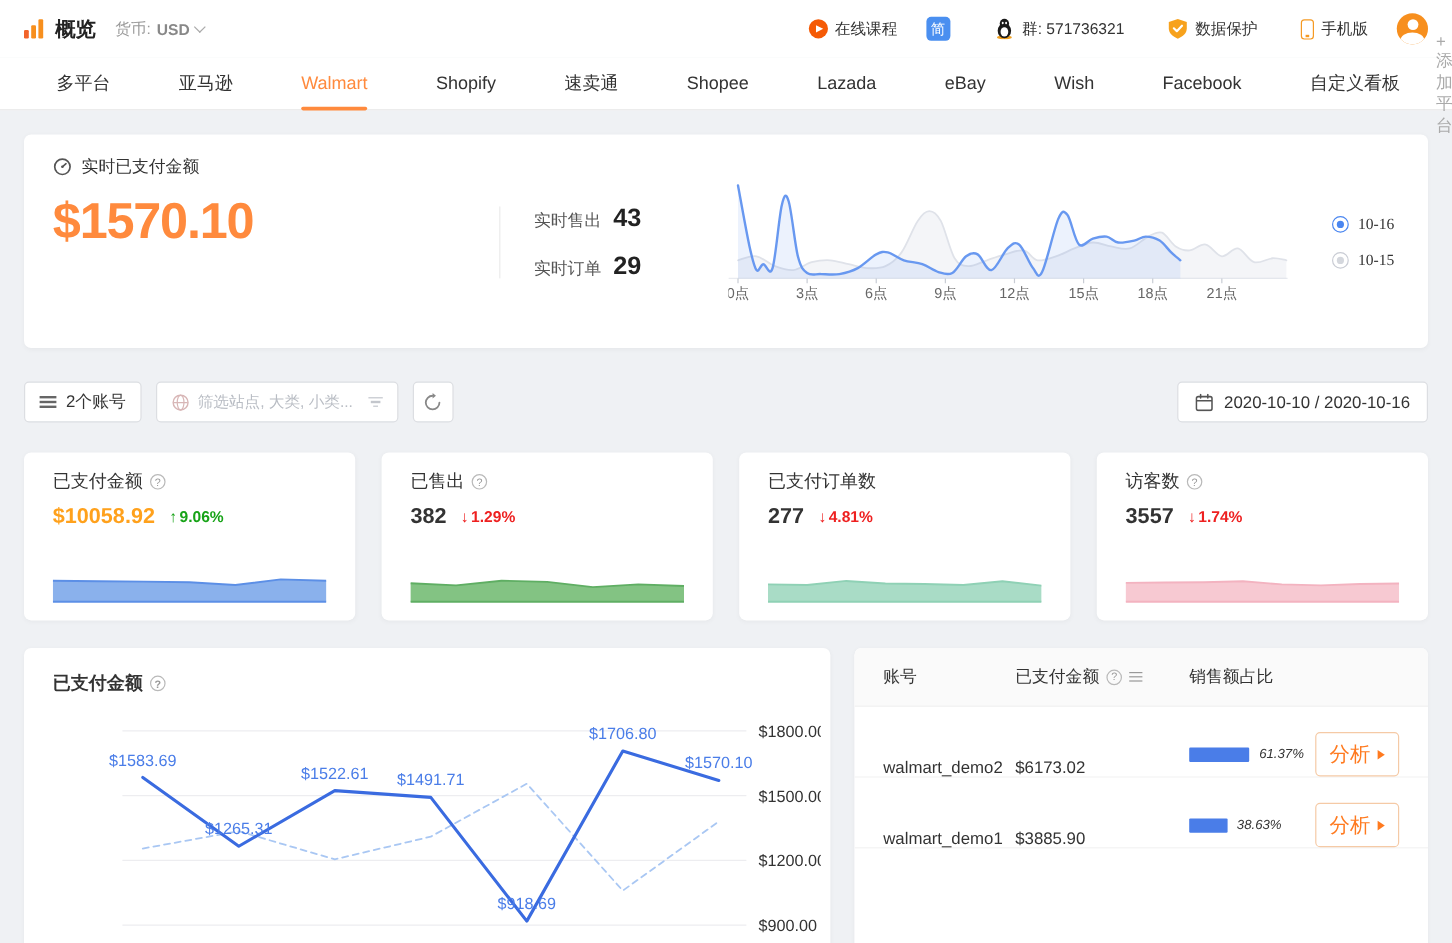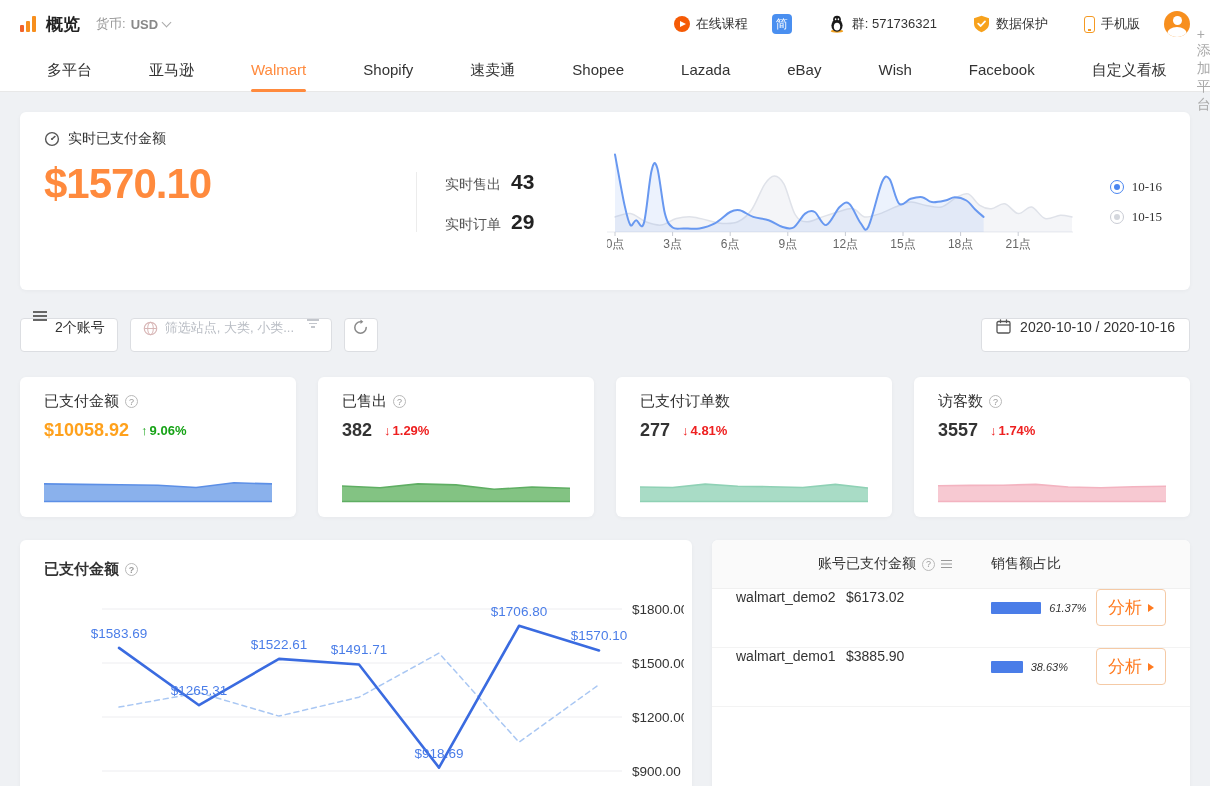--- a/index.html
+++ b/index.html
@@ -56,21 +56,21 @@
   .rt-chart { width:470px; height:116px; align-self:center; margin-left:24px; }
   .rt-legend { display:flex; flex-direction:column; gap:14px; justify-content:center; margin-left:auto; padding-right:4px;font-family:Liberation Serif, serif; }
   .radio-row { display:flex; align-items:center; gap:8px; font-size:13px; color:#333; cursor:pointer; }
   .radio { width:14px; height:14px; border-radius:50%; border:1.5px solid #c9ccd4; display:grid; place-items:center; }
   .radio i { width:6px; height:6px; border-radius:50%; background:#d4d7dd; }
   .radio.sel { border-color:#4a86f0; }
   .radio.sel i { background:#4a86f0; }
 
   
   .filter-row { margin-top:28px; display:flex; align-items:center; gap:12px; }
-  .f-btn { background:#fff; border:1px solid #dcdee2; border-radius:4px; height:34px; display:flex; align-items:flex-start; gap:8px; padding:0 12px; font-size:14px; color:#333; cursor:pointer; }
+  .f-btn { background:#fff; border:1px solid #dcdee2; border-radius:4px; height:34px; display:flex; align-items:center; gap:8px; padding:0 12px; font-size:14px; color:#333; cursor:pointer; }
   .menu-bars { width:14px; height:2px; background:#666; box-shadow:0 4px 0 #666, 0 8px 0 #666; margin-top:-8px; }
   .f-select { width:202px; color:#b9bdc4; font-size:13px; justify-content:space-between; }
   .f-select .left { display:flex; align-items:center; gap:7px; }
   .funnel { display:flex; flex-direction:column; gap:2px; align-items:center; }
   .funnel i { display:block; height:1.5px; background:#c3c6cc; }
   .funnel i:nth-child(1){ width:12px; } .funnel i:nth-child(2){ width:8px; } .funnel i:nth-child(3){ width:4px; }
   .f-refresh { width:34px; padding:0; justify-content:center; }
   .f-date { margin-left:auto; font-weight:normal; gap:9px; padding:0 14px; }
 
   
@@ -88,24 +88,24 @@
   .spark svg { width:100%; height:100%; display:block; }
 
   
   .bottom-row { margin-top:23px; display:flex; gap:20px; align-items:flex-start; }
   .trend-card { width:672px; height:330px; padding:20px 0 0 24px; }
   .card-title { display:flex; align-items:center; gap:6px; font-size:15px; color:#333; font-weight:bold; }
   .trend-svg { margin-top:12px; display:block; }
 
   .table-card { width:478px; height:330px; overflow:hidden; }
   .tbl-header { display:flex; align-items:center; height:49px; background:#fafafa; border-bottom:1px solid #f0f0f0; padding:0 24px; font-size:14px; color:#333; }
-  .tbl-header .c1 { width:110px;text-align:right; }
+  .tbl-header .c1 { width:110px; }
   .tbl-header .c2 { width:145px; display:flex; align-items:center; gap:6px; }
   .tbl-header .mini-bars { width:11px; height:1.5px; background:#999; box-shadow:0 3.5px 0 #999, 0 7px 0 #999; margin-top:-7px; cursor:pointer; }
-  .tbl-row { display:flex; align-items:flex-start; height:59px; border-bottom:1px solid #f3f3f3; padding:0 24px; font-size:14px; color:#333; }
+  .tbl-row { display:flex; align-items:flex-end; height:59px; border-bottom:1px solid #f3f3f3; padding:0 24px; font-size:14px; color:#333; }
   .tbl-row .c1 { width:110px; }
   .tbl-row .c2 { width:145px; }
   .tbl-row .c3 { display:flex; align-items:center; gap:8px; flex:1; }
   .pct-bar { height:12px; background:#4a7de8; border-radius:1px; }
   .pct-label { font-size:11px; color:#333;font-style:italic; }
   .analyze-btn { margin-left:auto; background:#fff; border:1px solid #f5caa6; color:#ff7a1f; border-radius:4px; font-size:17px; padding:6px 11px; display:flex; align-items:center; gap:6px; cursor:pointer; }
   .analyze-btn .tri { width:0; height:0; border-left:6px solid #ff7a1f; border-top:4px solid transparent; border-bottom:4px solid transparent; }
 </style>
 </head>
 <body>

